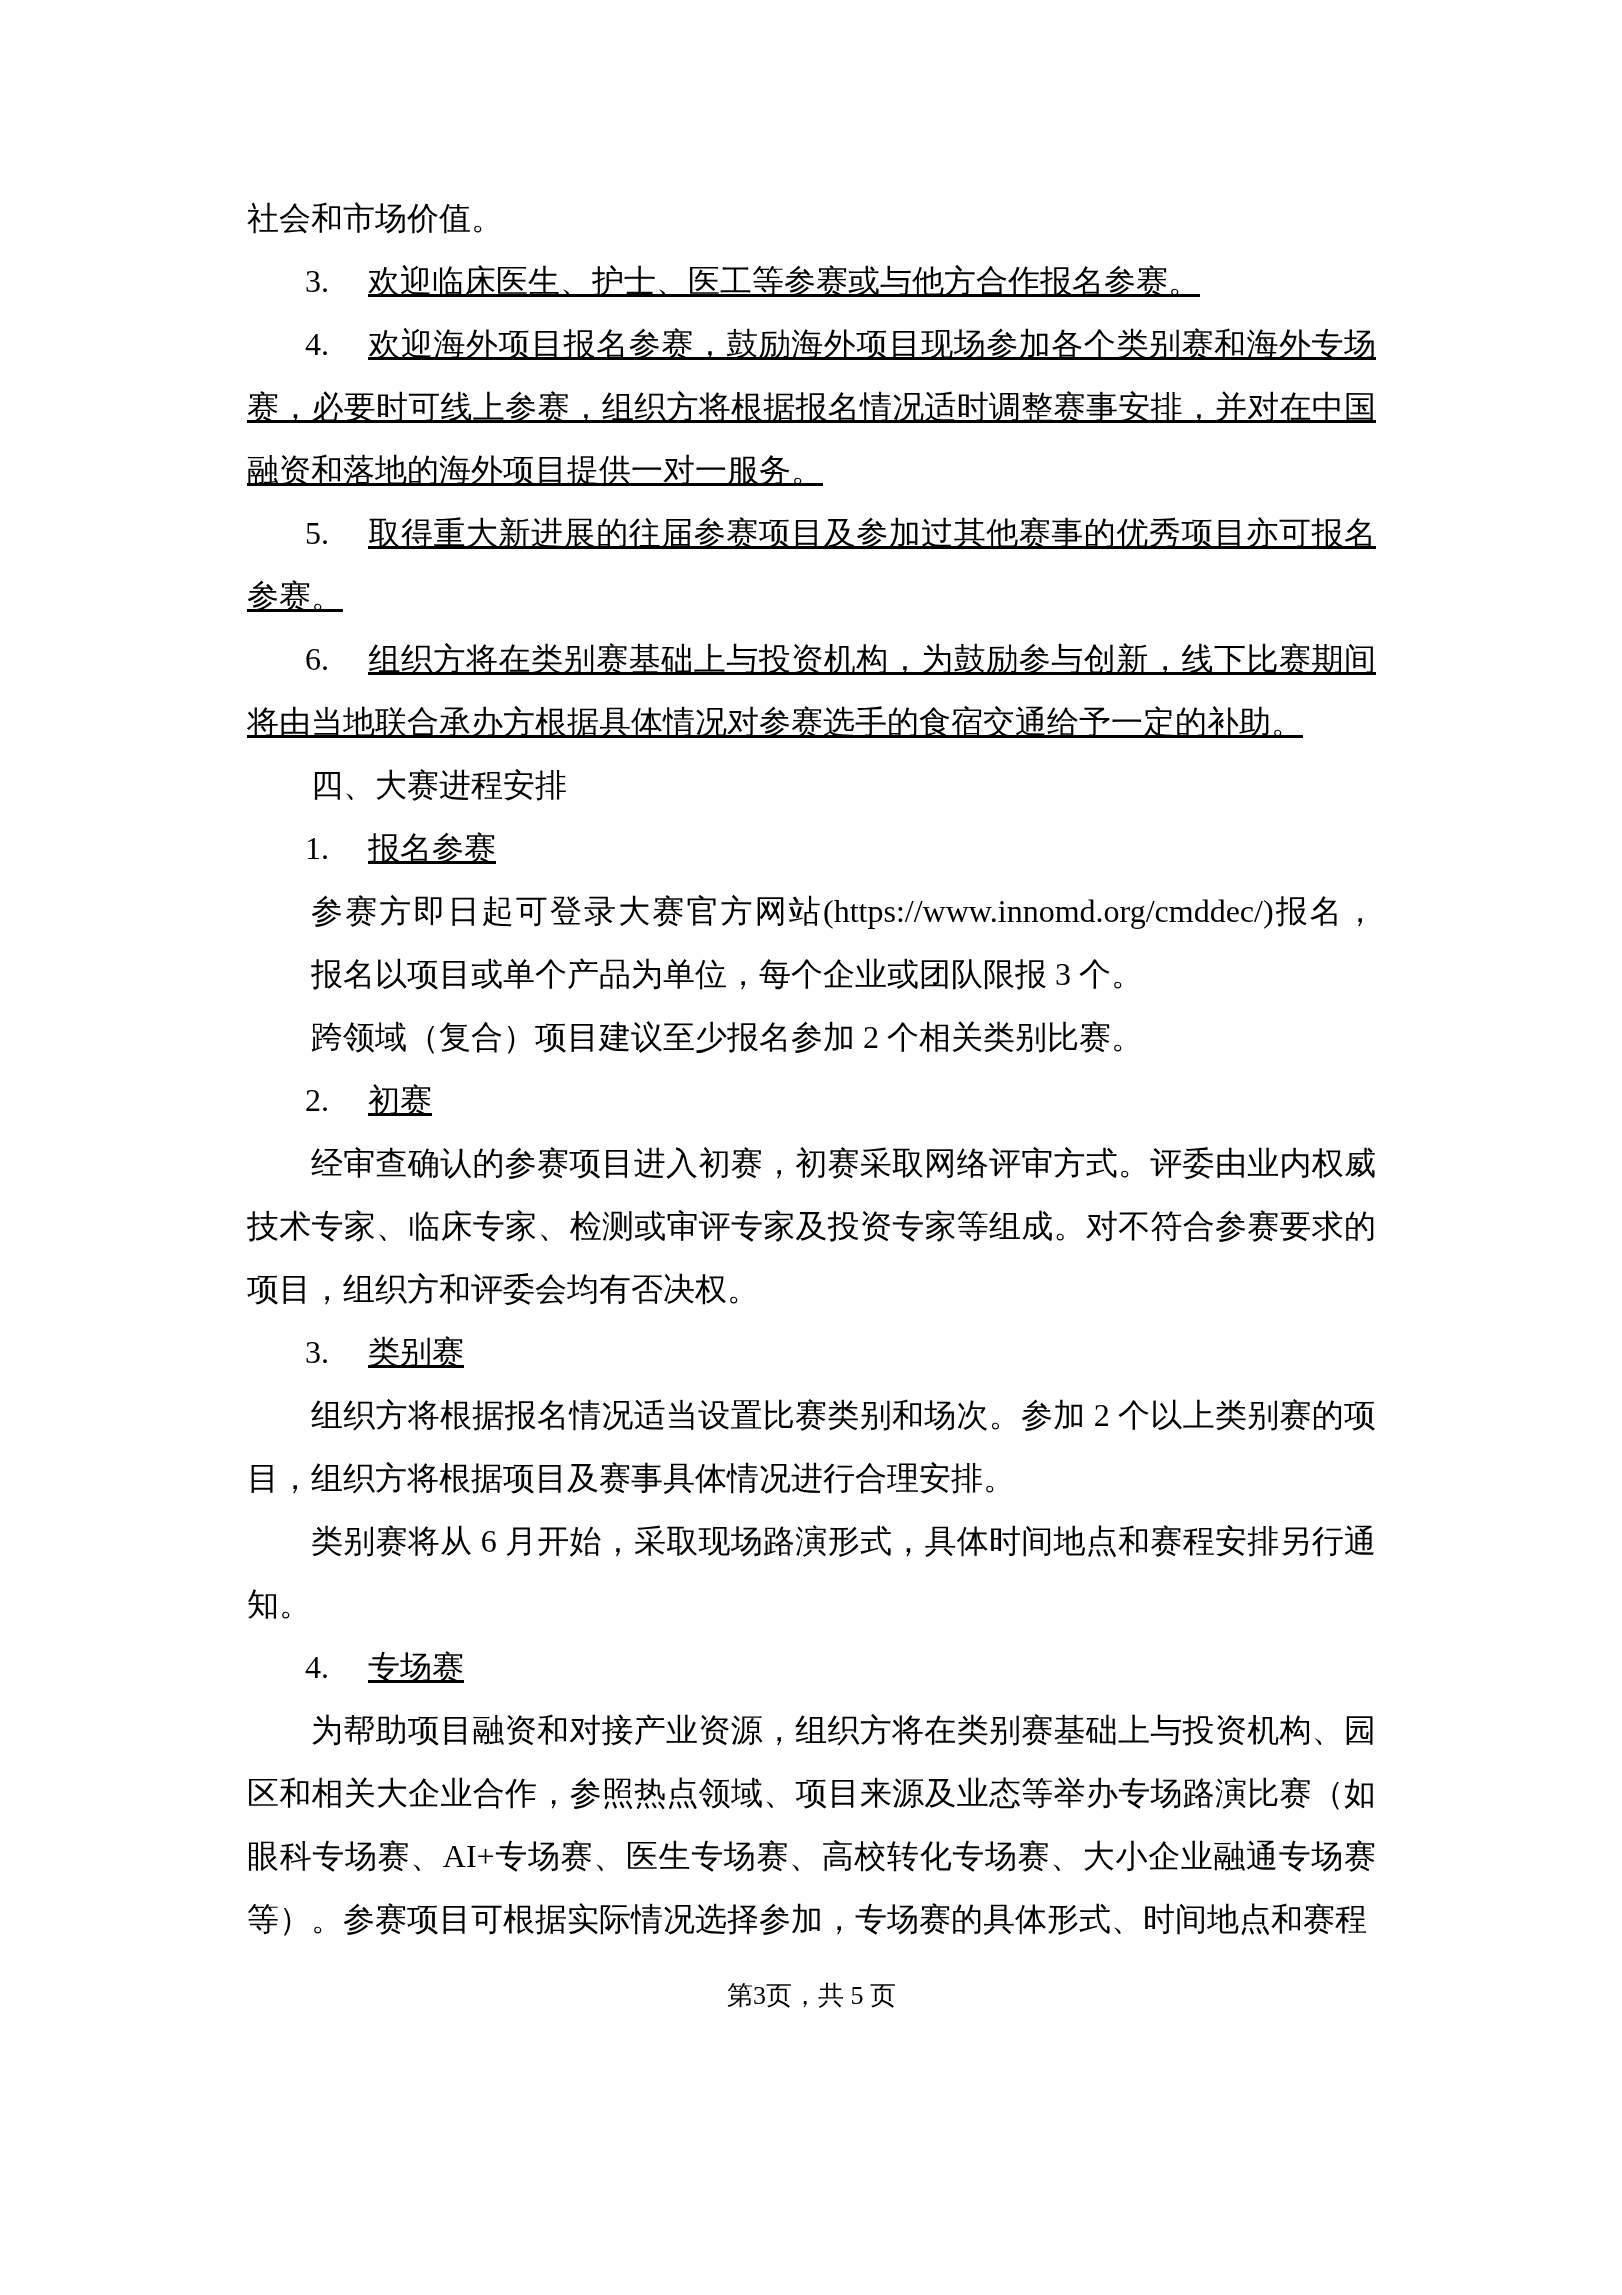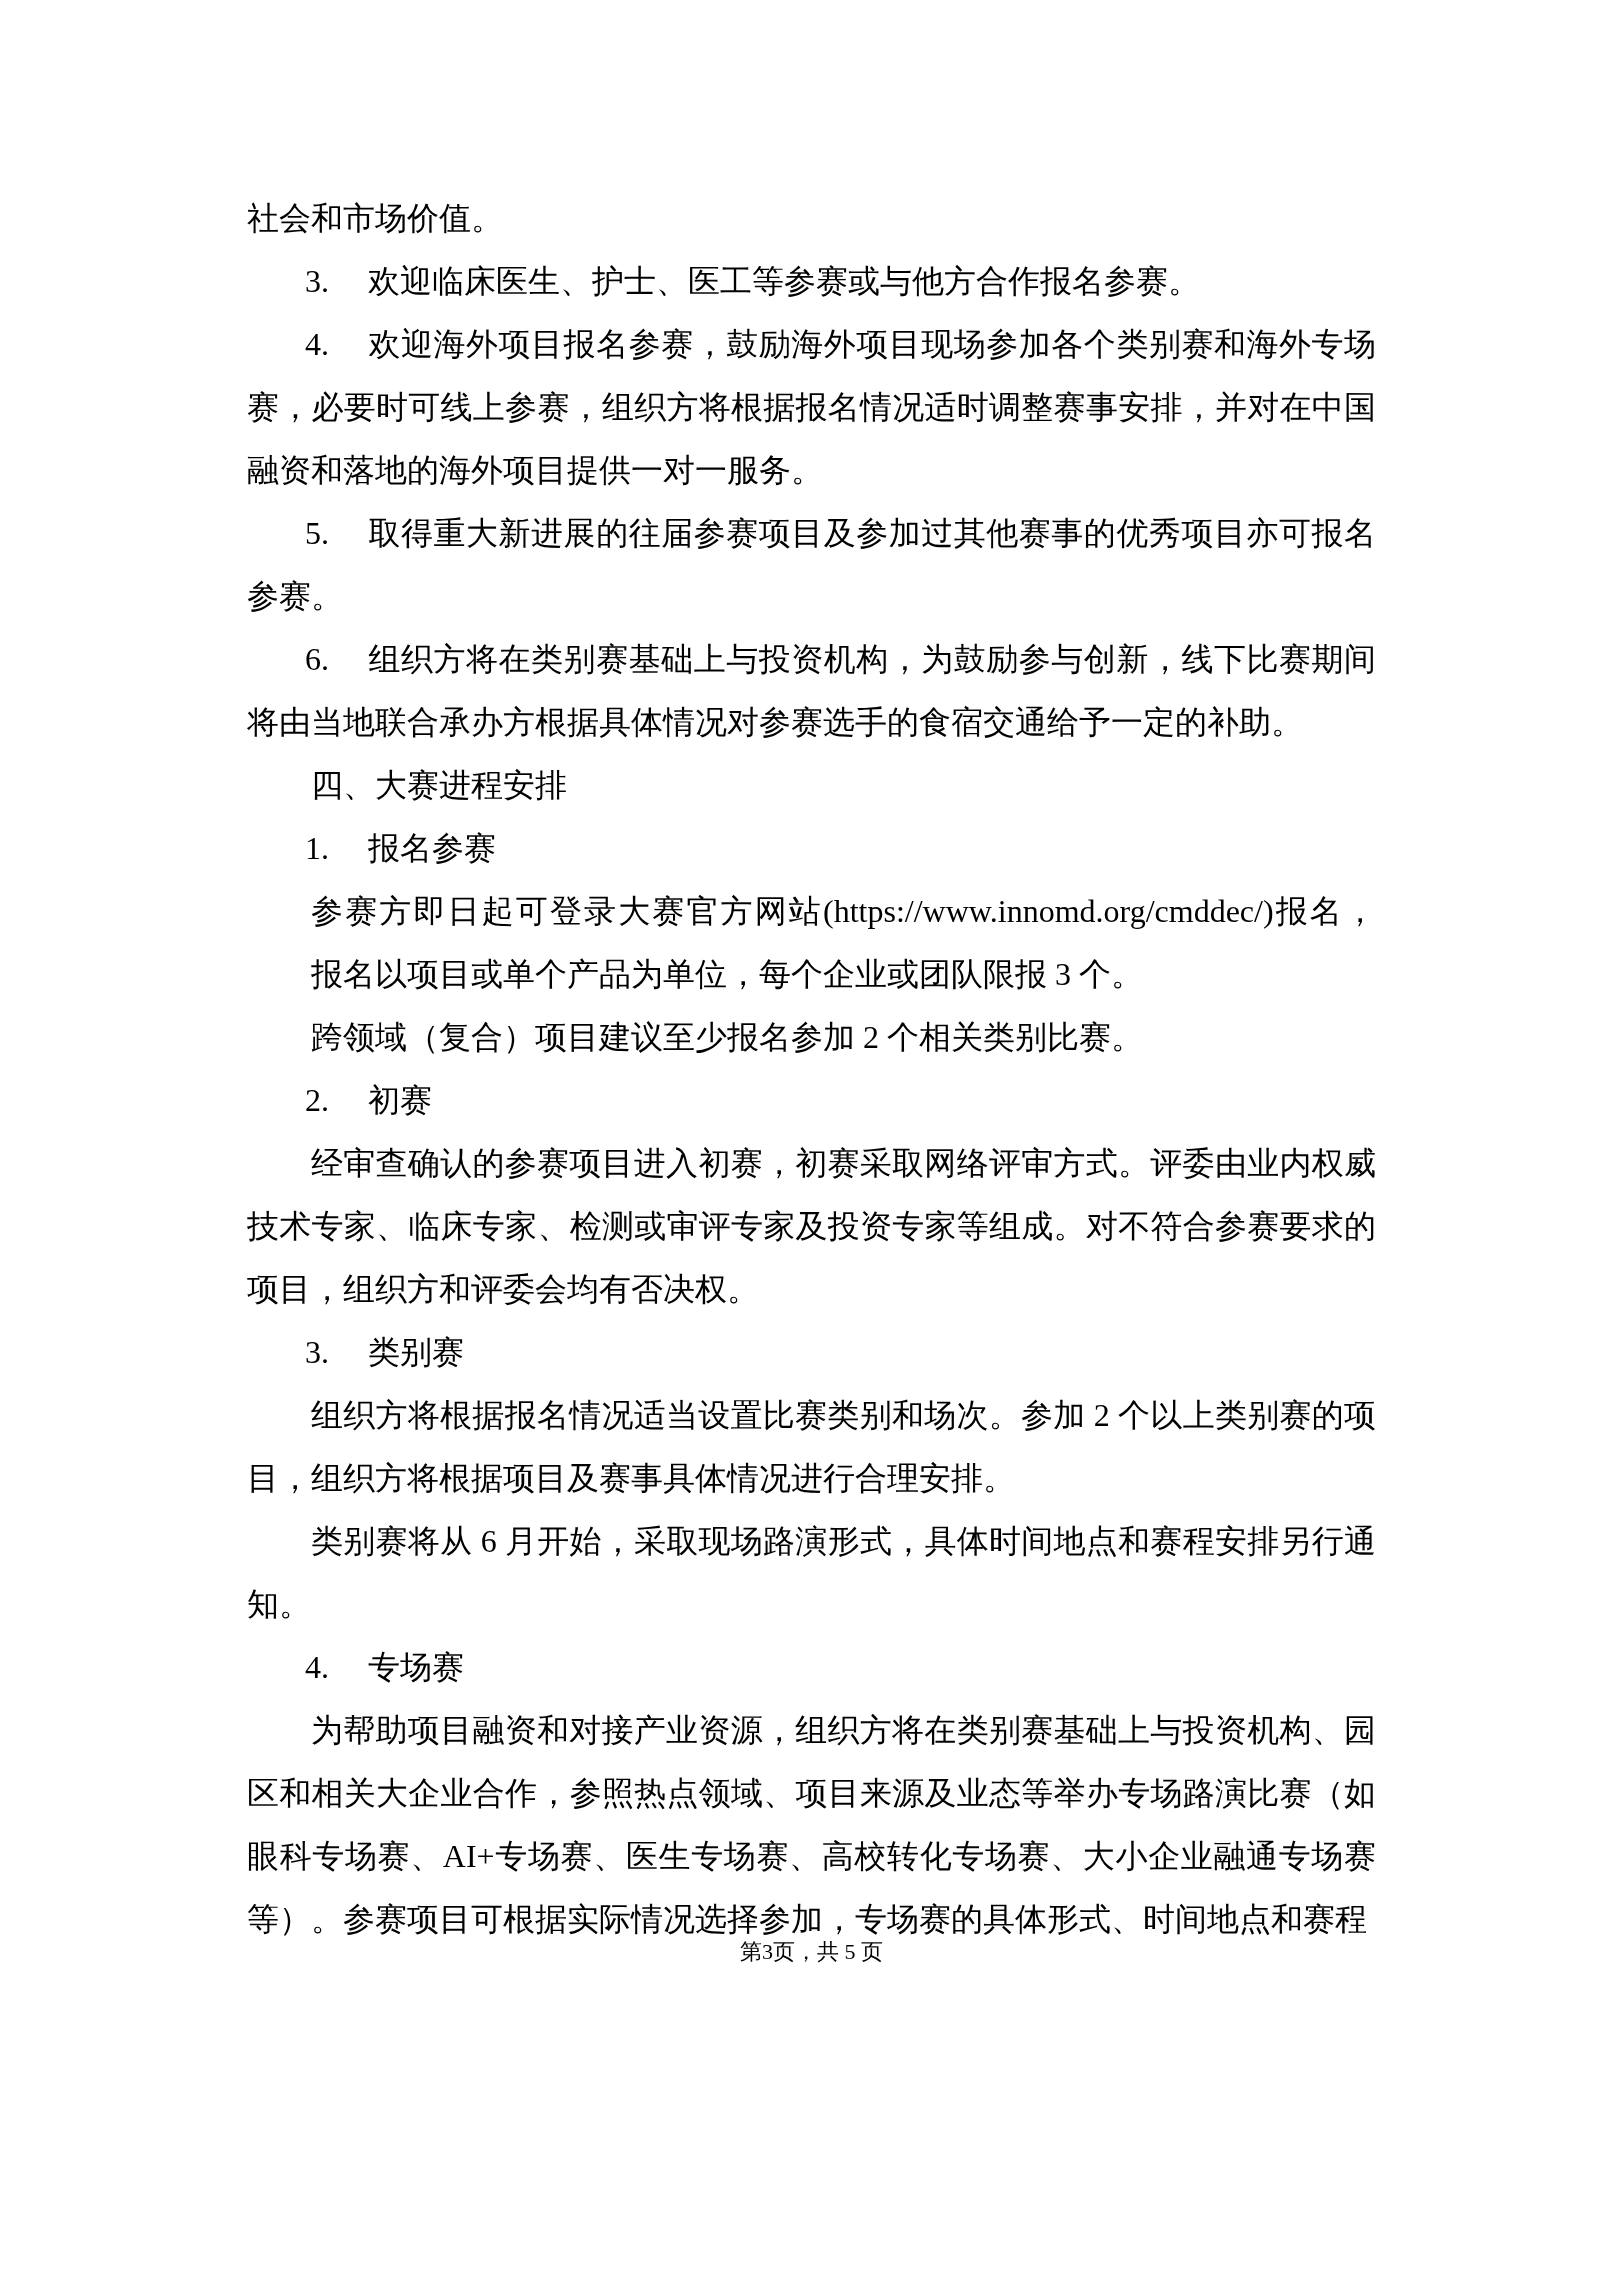--- a/index.html
+++ b/index.html
@@ -30,41 +30,41 @@
   }
   .content p {
     margin: 0;
     padding: 0;
   }
   
   .noindent { text-indent: 0; }
   
   .indent { text-indent: 64px; }
   
-  .list { text-indent: 58px; }
+  .list { text-indent: 58px; text-decoration: underline; }
   .num {
     display: inline-block;
     width: 63px;
     text-indent: 0;
   }
   
   .heading {
     text-indent: 64px;
     font-weight: normal;
   }
   
   .fill { text-align-last: justify; }
   .bold { font-weight: bold; }
   .footer {
     position: absolute;
-    top: 1932px;
+    top: 1976px;
     left: 0;
     width: 1623px;
     text-align: center;
-    font-size: 22px;
+    font-size: 26px;
     line-height: 39px;
   }
 </style>
 </head>
 <body>
 
 <div class="page">
   <div class="content">
 
     <p class="noindent">

